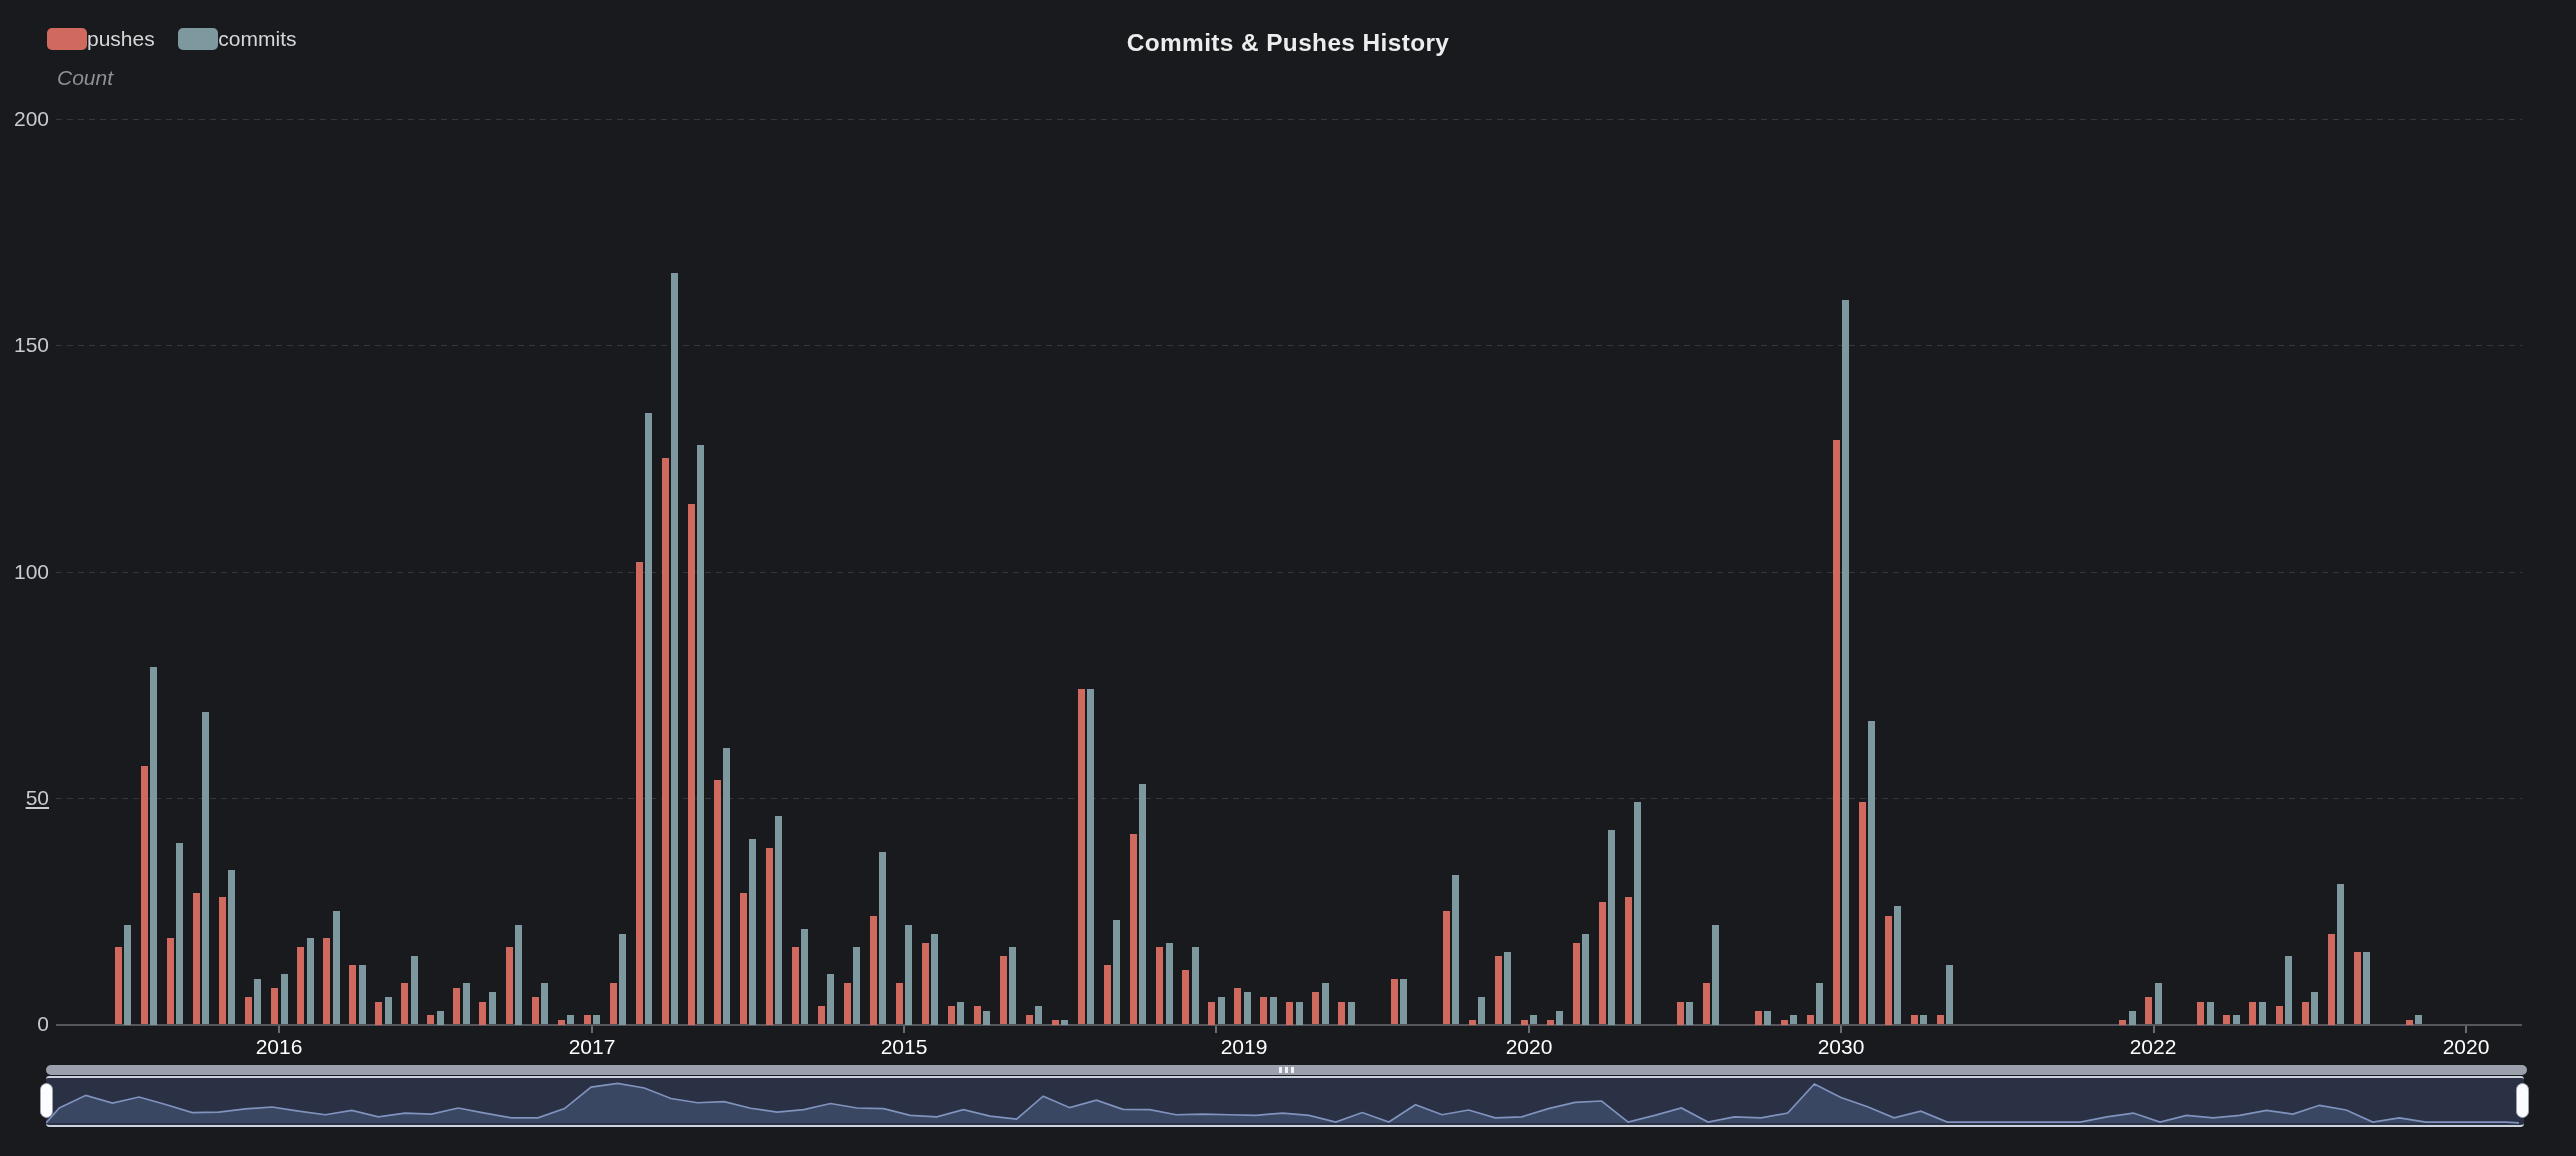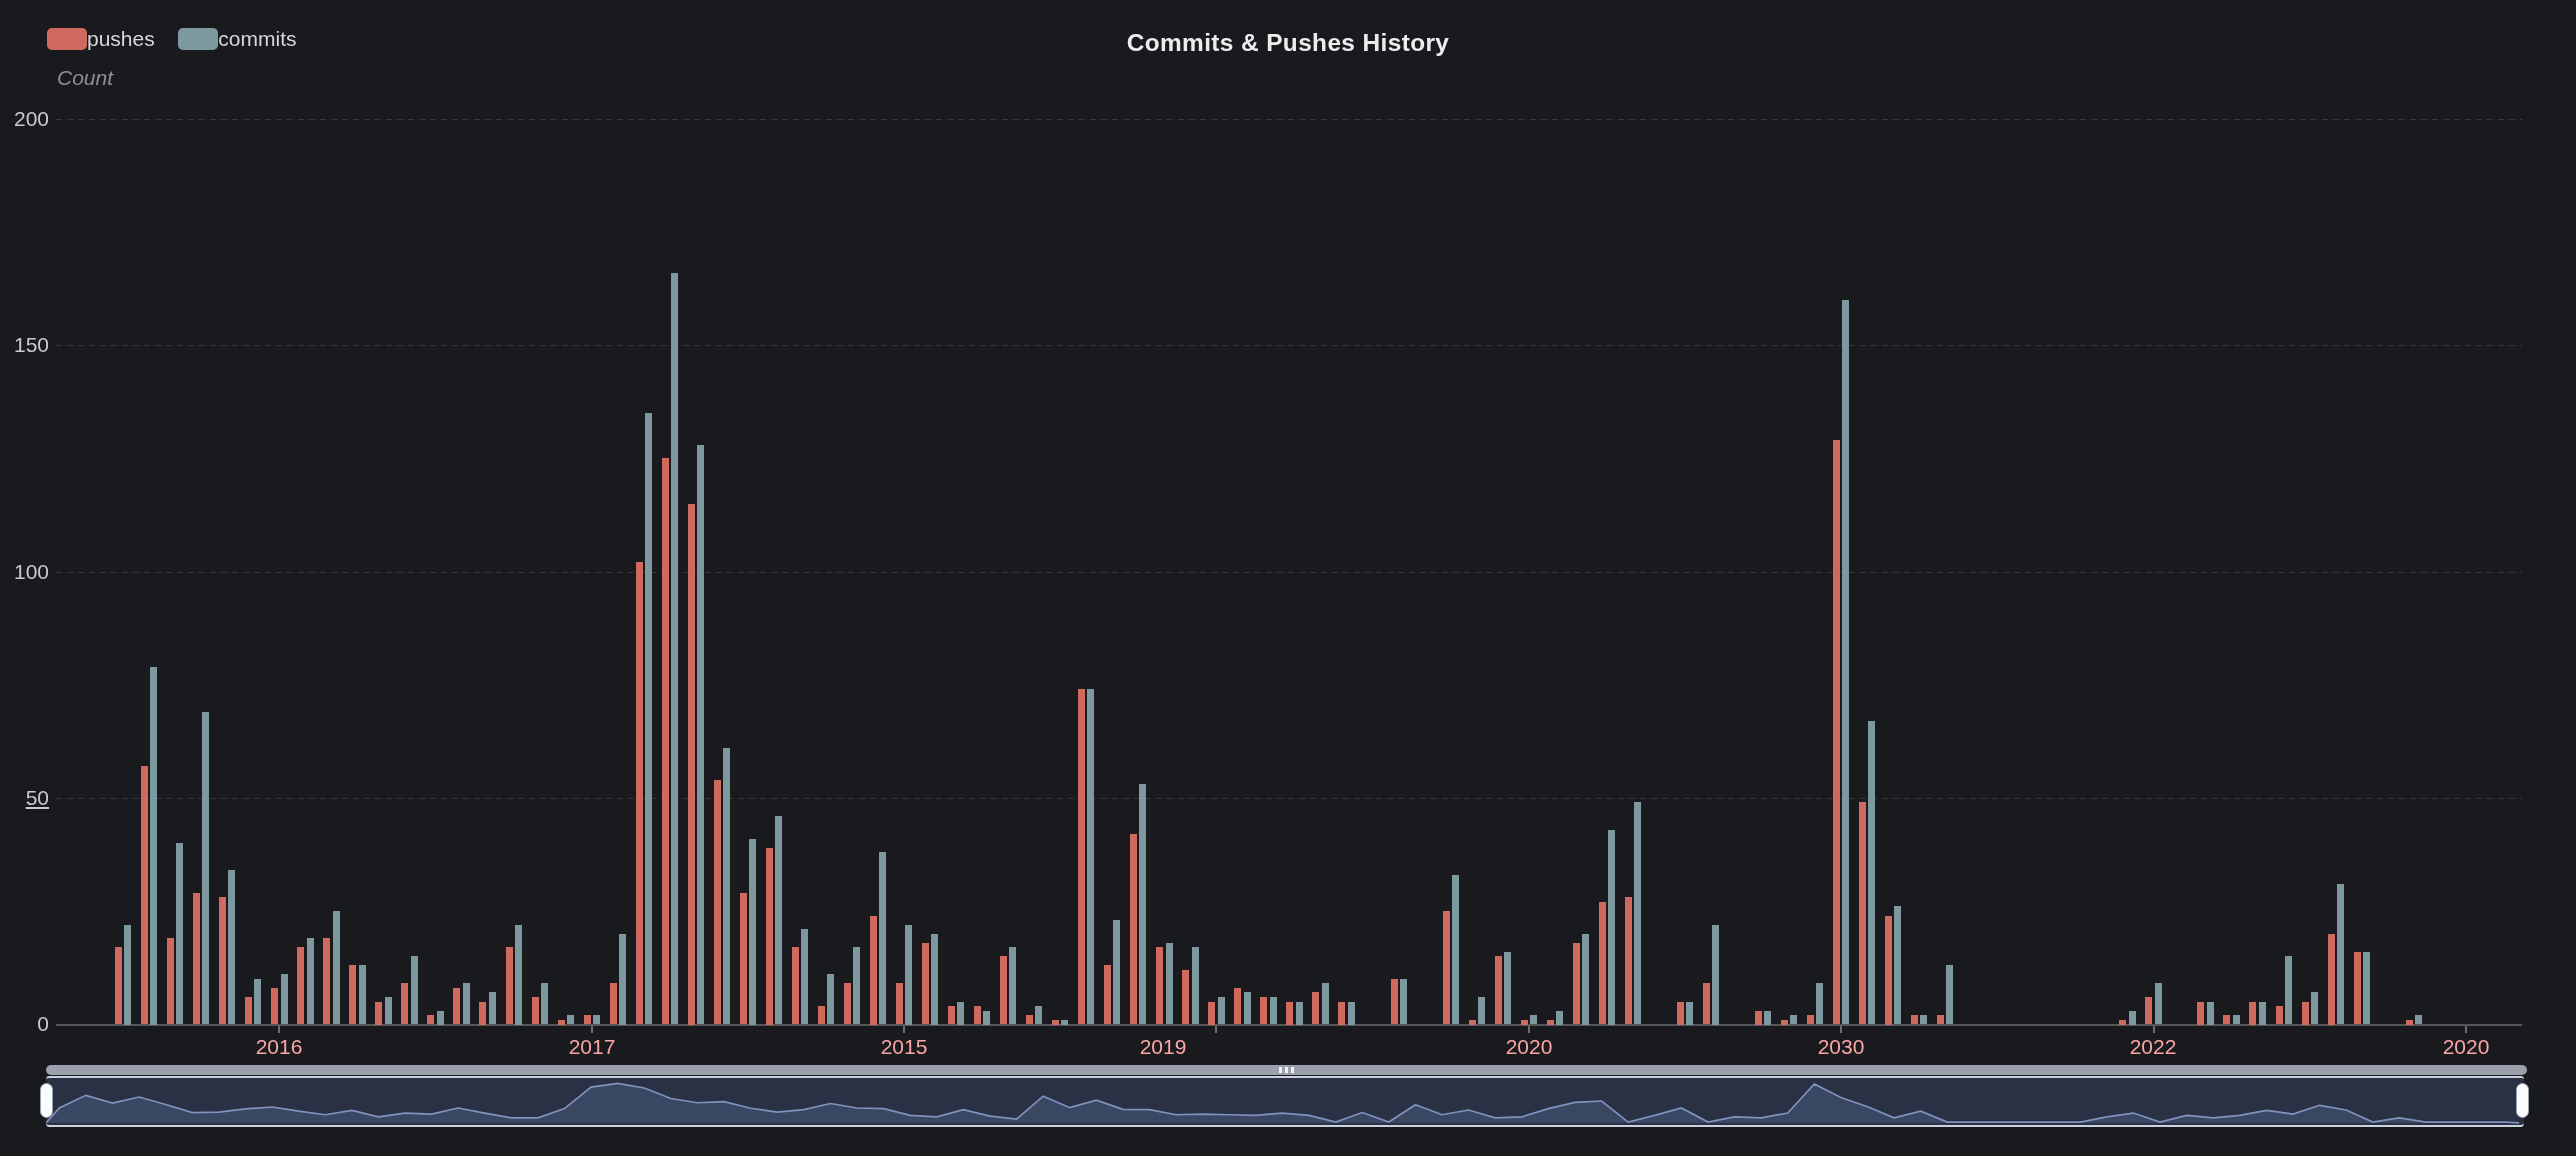--- a/index.html
+++ b/index.html
@@ -28,21 +28,21 @@
     position:absolute;left:56px;width:2466px;height:0.8px;
     background:repeating-linear-gradient(90deg,#36373c 0 5.9px,transparent 5.9px 11px);
   }
   .axis-line{
     position:absolute;left:56px;width:2466px;top:1024px;height:1.7px;background:#55575c;
   }
   .xtick-mark{
     position:absolute;width:1.7px;height:6.7px;top:1026px;background:#6a6d72;
   }
   .xtick-label{
-    position:absolute;width:118px;top:1035px;text-align:center;font-size:21px;color:#fca5a5;
+    position:absolute;width:118px;top:1035px;text-align:center;font-size:21px;color:#ffffff;
   }
   .bar{position:absolute;width:6.7px;}
   .dz-track{
     position:absolute;left:46px;top:1065px;width:2481px;height:10px;
     background:#9aa1ac;border-radius:5px;
     display:flex;align-items:center;justify-content:center;gap:3.4px;
   }
   .dz-grip-bar{width:2.5px;height:6.7px;background:#eef0f4;}
   .dz-panel{
     position:absolute;left:46px;top:1076px;width:2478px;height:51px;
@@ -242,21 +242,21 @@
     <div class="bar" style="left: 2415px; top: 1015px; height: 9px; background: rgb(125, 152, 158);"></div>
   </div>
 <div id="xaxis-layer">
     <div class="xtick-mark" style="left: 278px;"></div>
     <div class="xtick-label" style="left: 220px;">2016</div>
     <div class="xtick-mark" style="left: 591px;"></div>
     <div class="xtick-label" style="left: 533px;">2017</div>
     <div class="xtick-mark" style="left: 903px;"></div>
     <div class="xtick-label" style="left: 845px;">2015</div>
     <div class="xtick-mark" style="left: 1215px;"></div>
-    <div class="xtick-label" style="left: 1104px;">2019</div>
+    <div class="xtick-label" style="left: 1185px;">2019</div>
     <div class="xtick-mark" style="left: 1528px;"></div>
     <div class="xtick-label" style="left: 1470px;">2020</div>
     <div class="xtick-mark" style="left: 1840px;"></div>
     <div class="xtick-label" style="left: 1782px;">2030</div>
     <div class="xtick-mark" style="left: 2153px;"></div>
     <div class="xtick-label" style="left: 2094px;">2022</div>
     <div class="xtick-mark" style="left: 2465px;"></div>
     <div class="xtick-label" style="left: 2407px;">2020</div>
   </div>
 

